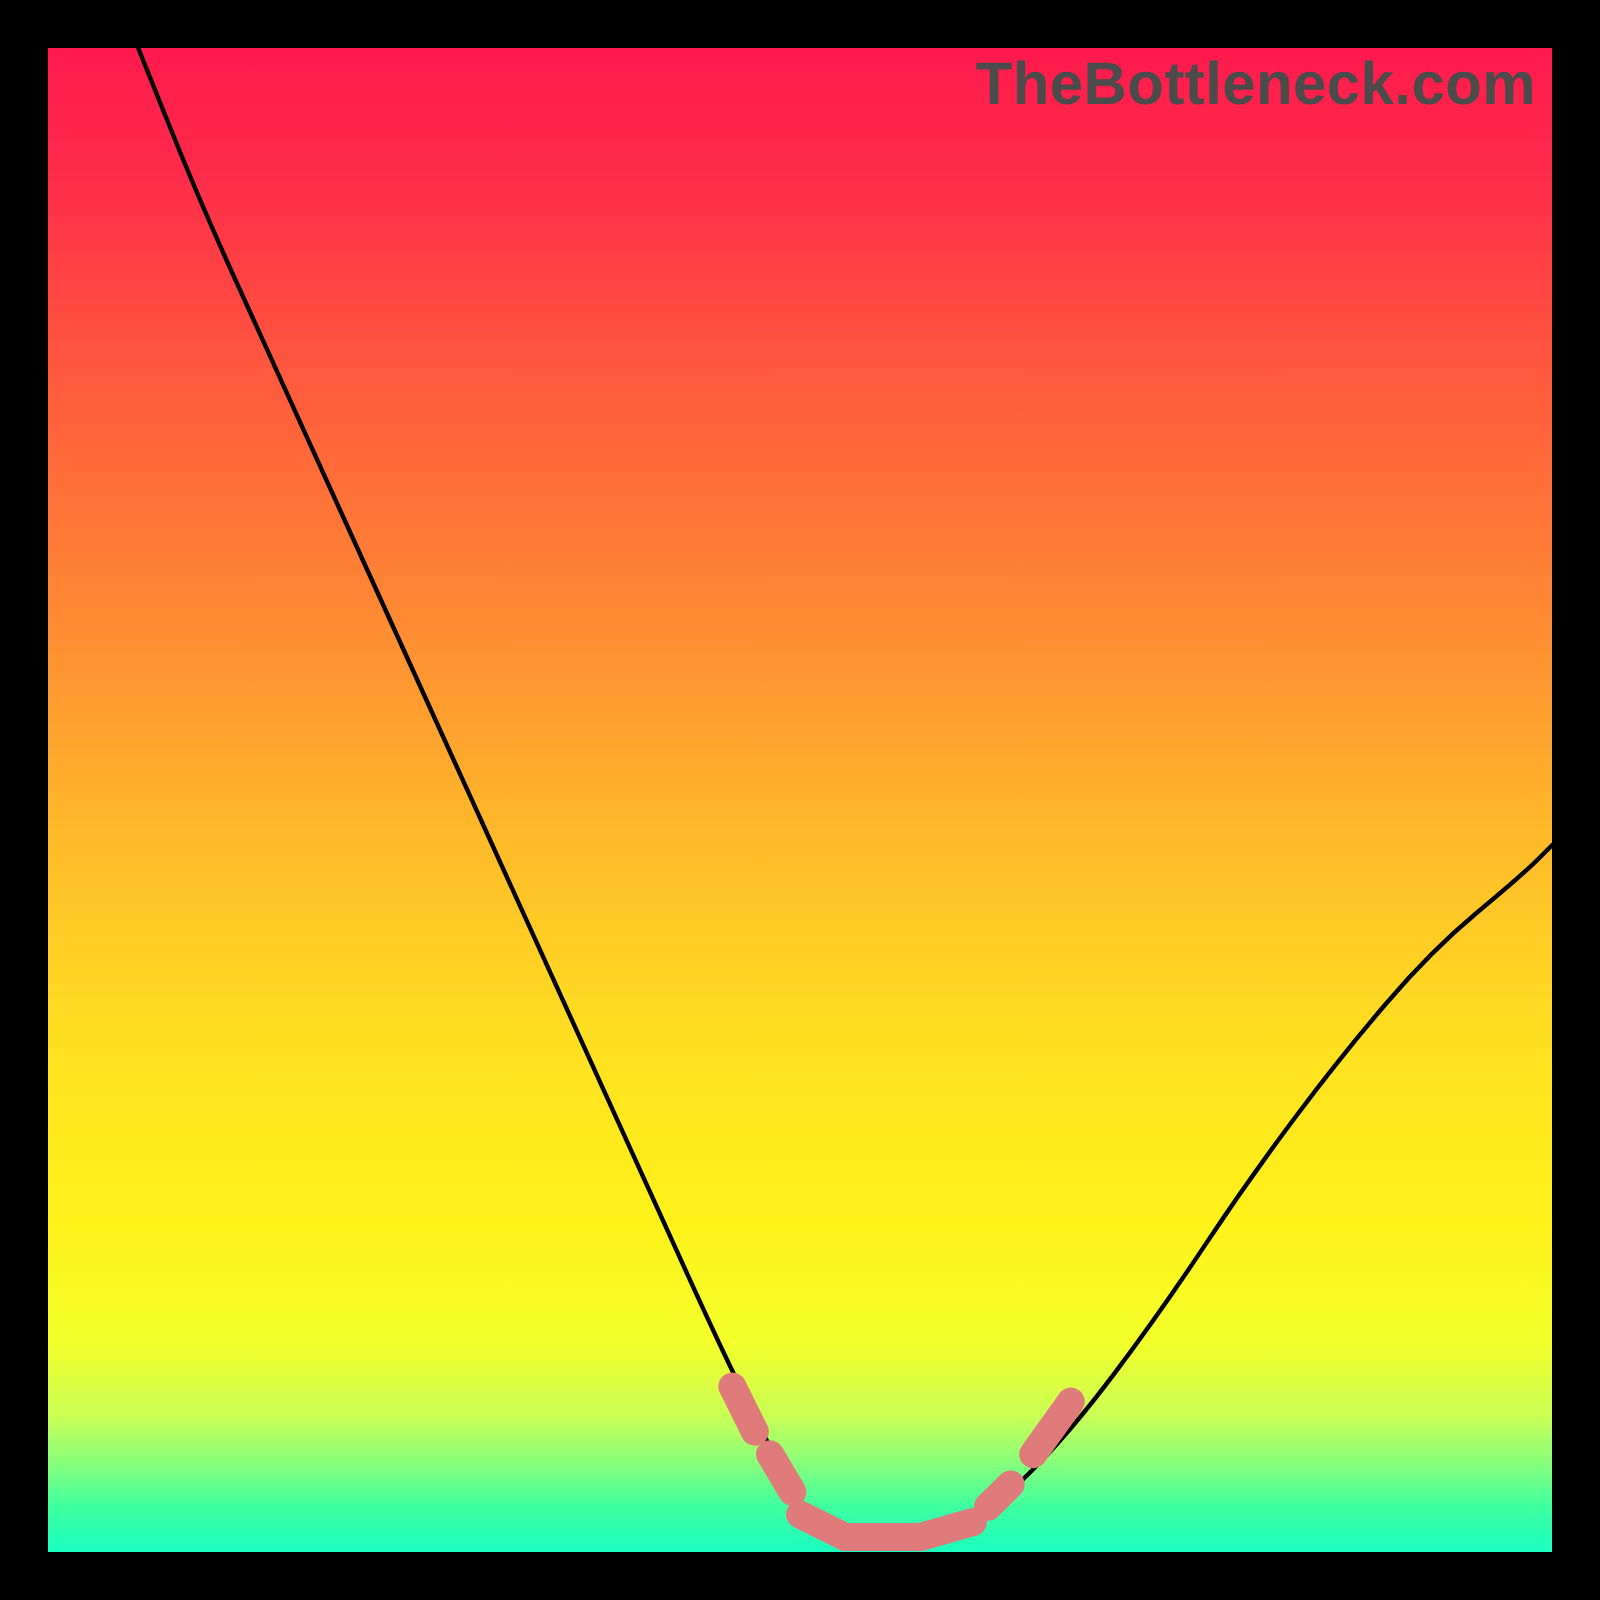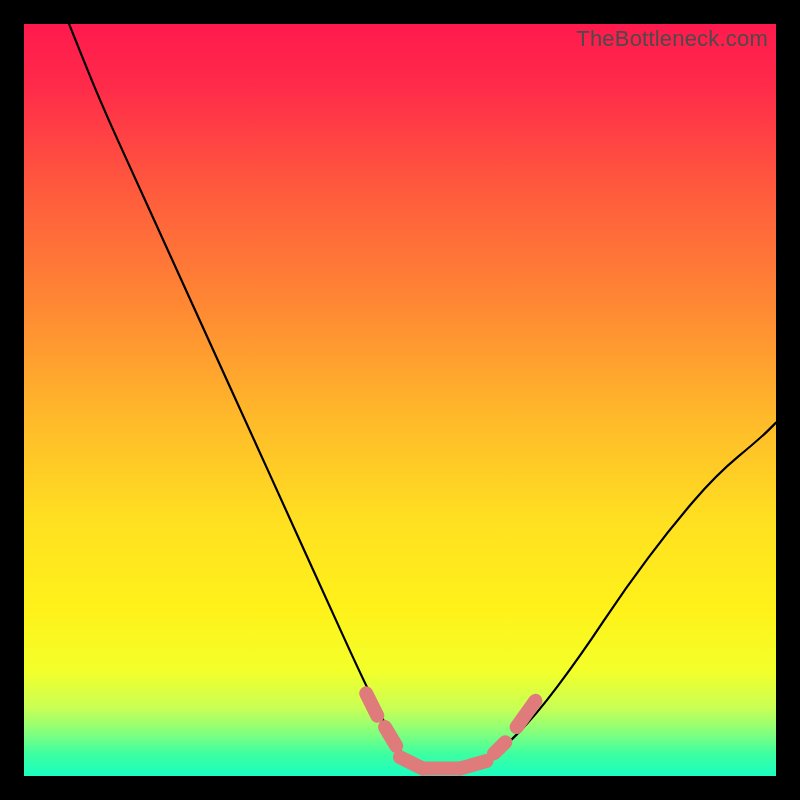--- a/index.html
+++ b/index.html
@@ -38,22 +38,22 @@
       #8aff7a 94%,
       #3effa0 97%,
       #1affc0 100%
     );
     overflow: hidden;
   }
   .watermark {
     position: absolute;
     top: 2px;
     right: 8px;
-    font-size: 22px;
-    font-weight: 400;
+    font-size: 30px;
+    font-weight: 700;
     color: #4b4b4b;
     letter-spacing: 0.2px;
     z-index: 5;
   }
   svg.curve {
     position: absolute;
     left: 0; top: 0;
     width: 100%;
     height: 100%;
     z-index: 3;

